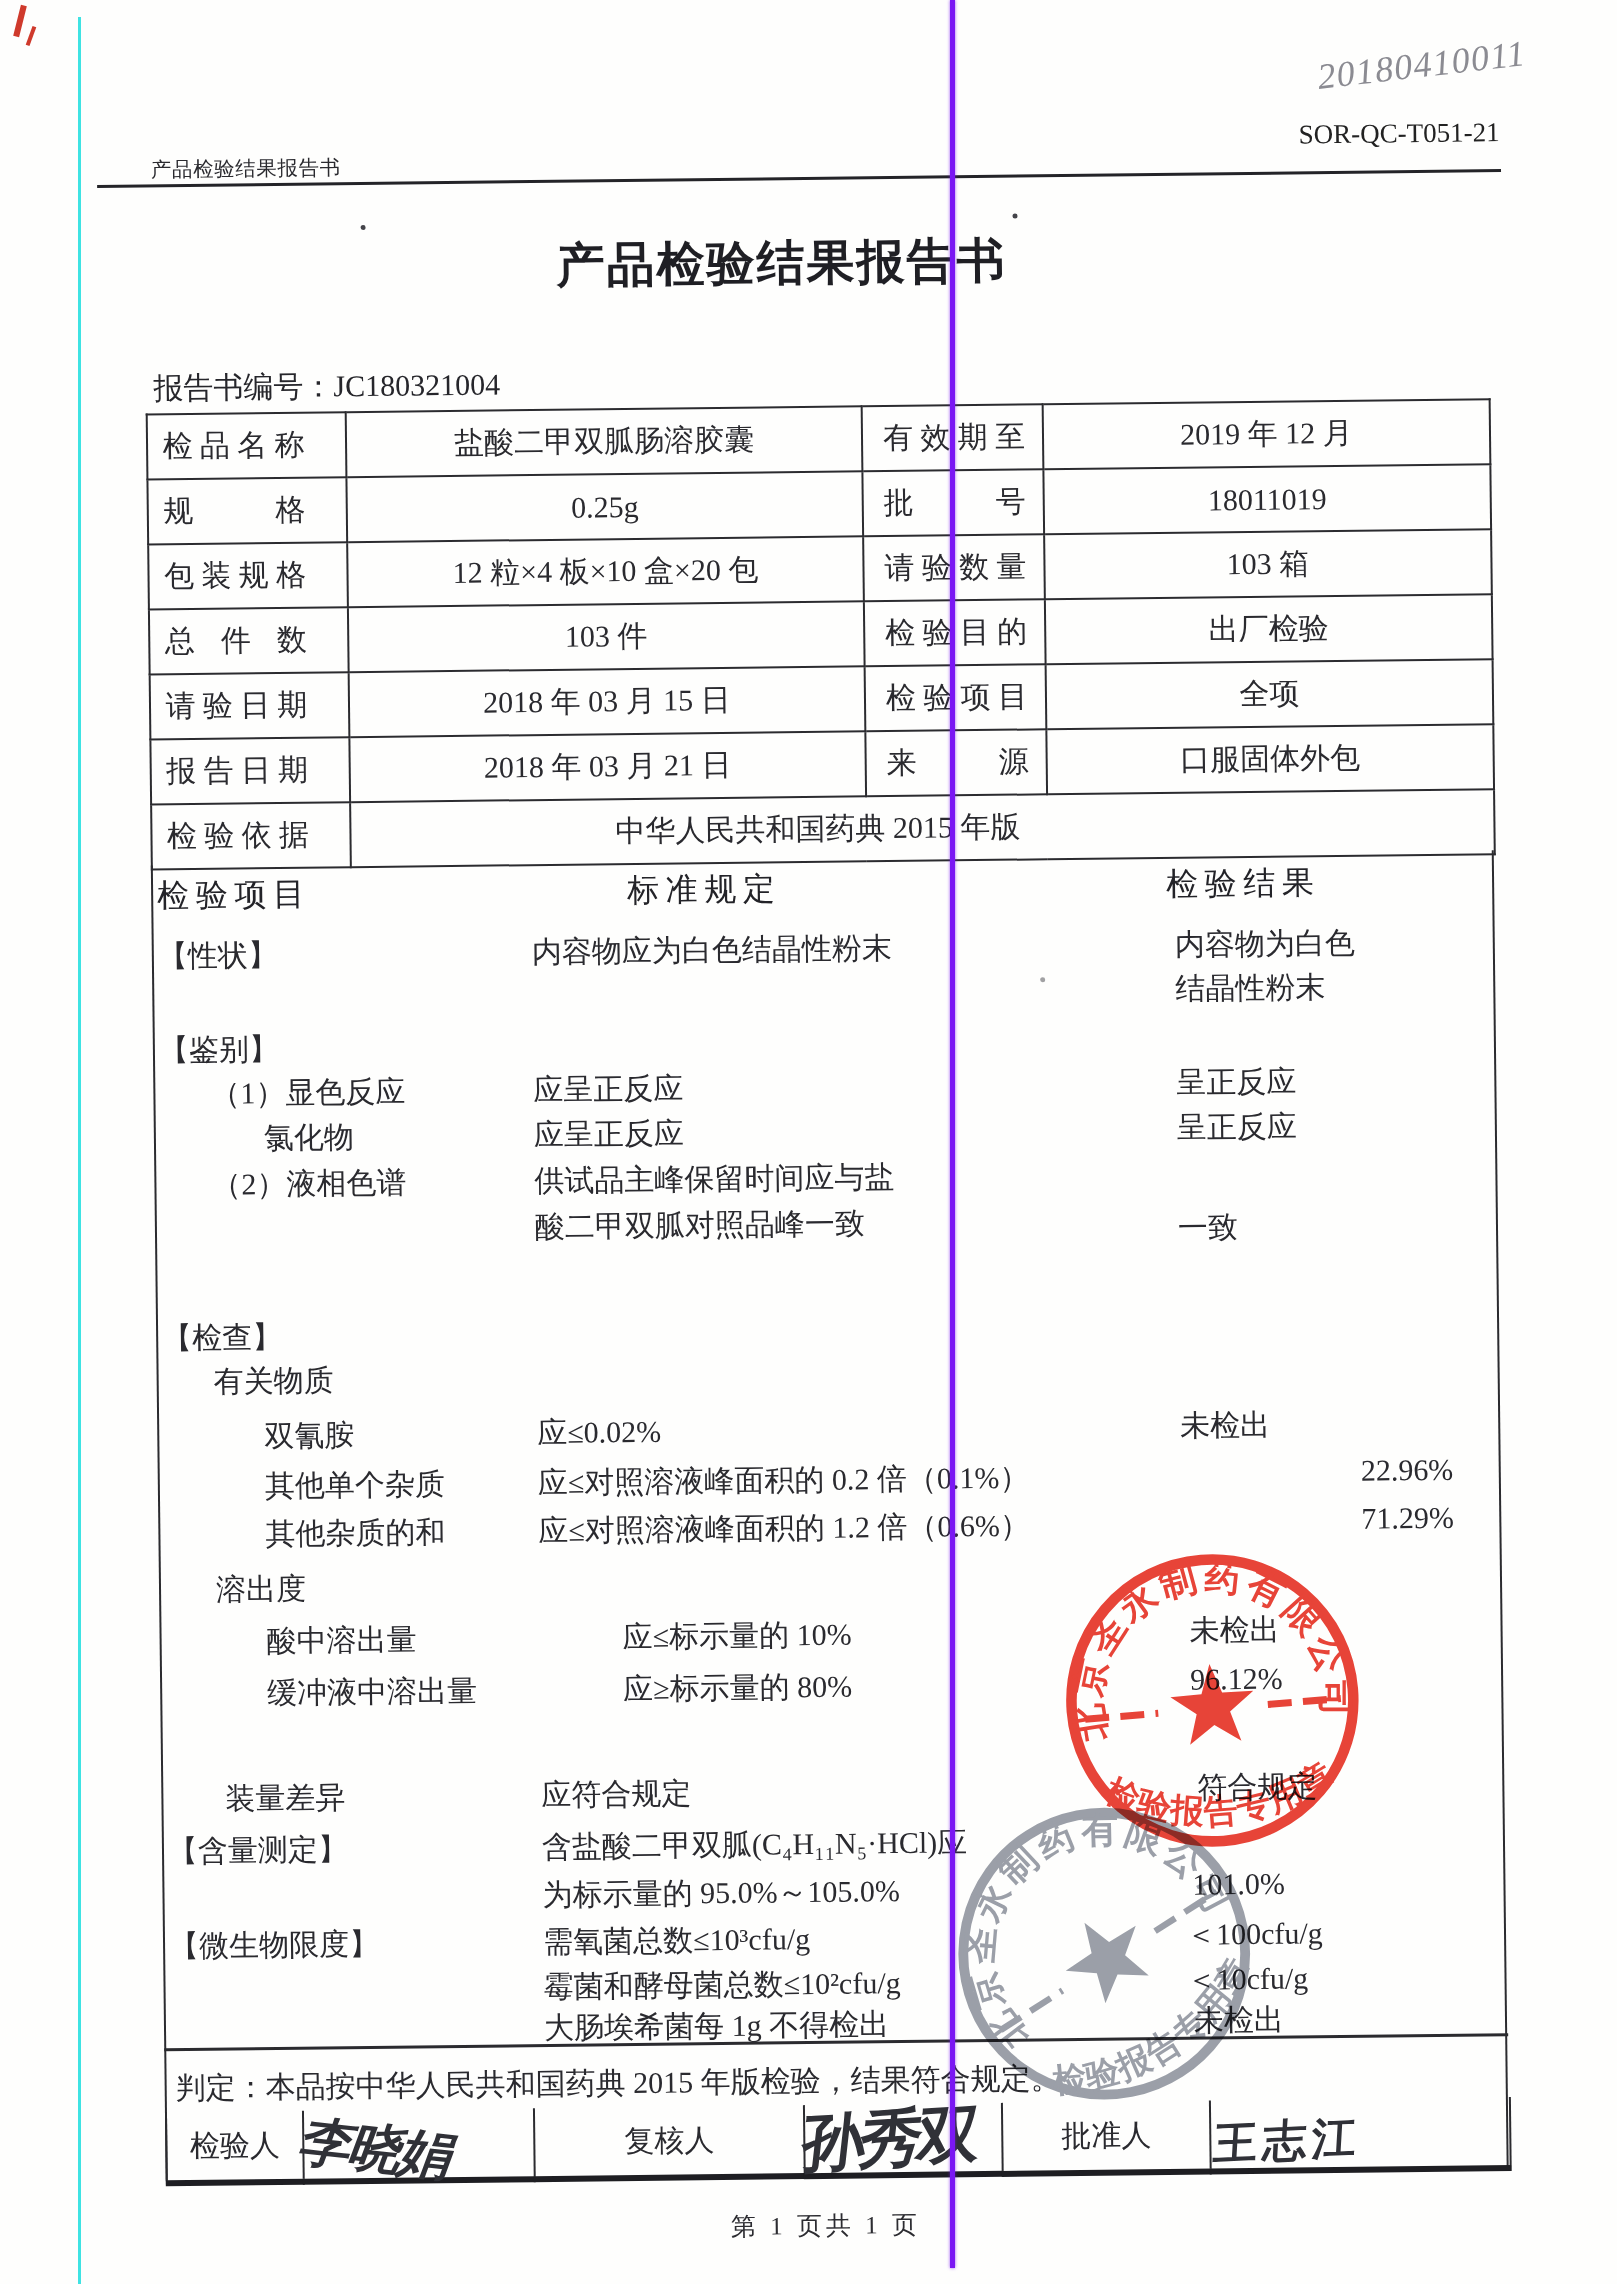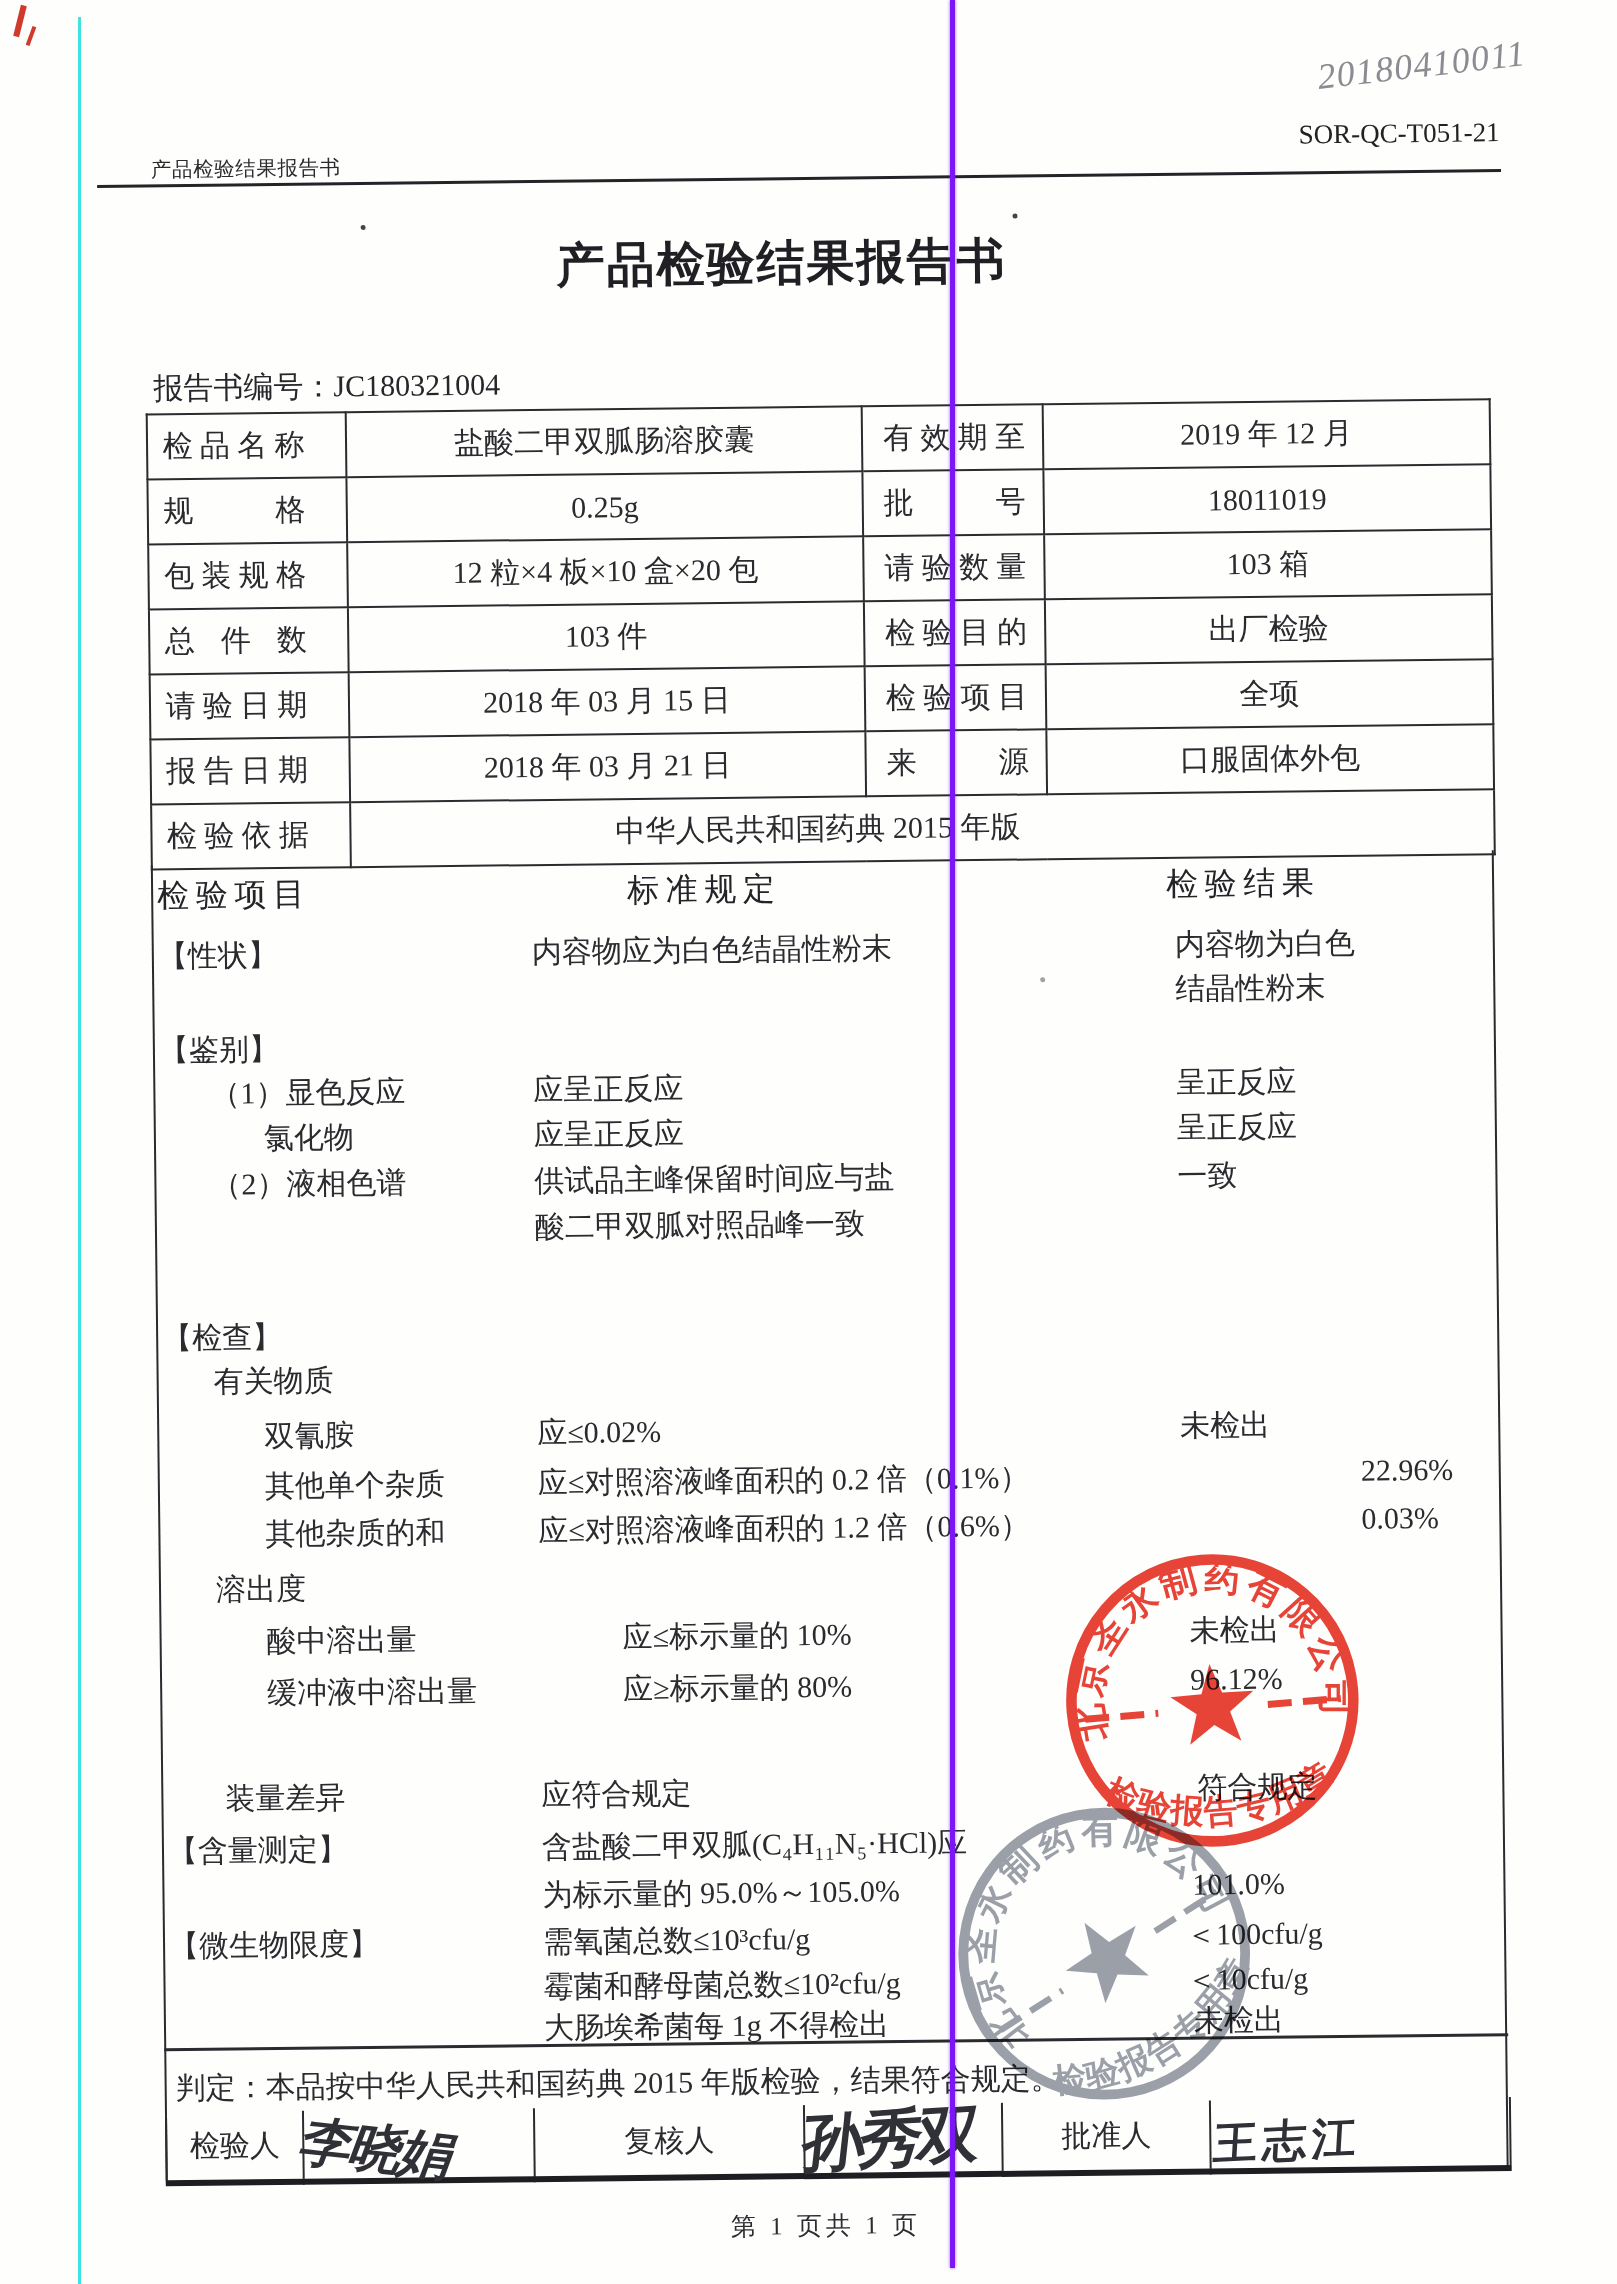--- a/index.html
+++ b/index.html
@@ -168,34 +168,34 @@
 
   <span class="abs fs" style="left:160px;top:1023px;">【鉴别】</span>
   <span class="abs fs" style="left:211px;top:1067px;">（1）显色反应</span>
   <span class="abs fs" style="left:534px;top:1067px;">应呈正反应</span>
   <span class="abs fs" style="left:1177px;top:1067px;">呈正反应</span>
   <span class="abs fs" style="left:264px;top:1112px;">氯化物</span>
   <span class="abs fs" style="left:534px;top:1112px;">应呈正反应</span>
   <span class="abs fs" style="left:1177px;top:1112px;">呈正反应</span>
   <span class="abs fs" style="left:211px;top:1158px;">（2）液相色谱</span>
   <span class="abs fs" style="left:534px;top:1158px;">供试品主峰保留时间应与盐</span>
-  <span class="abs fs" style="left:1177px;top:1160px;text-align:center;">一致</span>
+  <span class="abs fs" style="left:1177px;top:1212px;text-align:center;">一致</span>
   <span class="abs fs" style="left:534px;top:1204px;">酸二甲双胍对照品峰一致</span>
 
   <span class="abs fs" style="left:160px;top:1311px;">【检查】</span>
   <span class="abs fs" style="left:211px;top:1355px;">有关物质</span>
   <span class="abs fs" style="left:261px;top:1410px;">双氰胺</span>
   <span class="abs fs" style="left:534px;top:1410px;">应≤0.02%</span>
   <span class="abs fs" style="left:1177px;top:1410px;">未检出</span>
   <span class="abs fs" style="left:261px;top:1460px;">其他单个杂质</span>
   <span class="abs fs" style="left:534px;top:1460px;">应≤对照溶液峰面积的 0.2 倍（0.1%）</span>
   <span class="abs fs" style="left:1357px;top:1460px;">22.96%</span>
   <span class="abs fs" style="left:261px;top:1508px;">其他杂质的和</span>
   <span class="abs fs" style="left:534px;top:1508px;">应≤对照溶液峰面积的 1.2 倍（0.6%）</span>
-  <span class="abs fs" style="left:1357px;top:1508px;">0.03%</span>
+  <span class="abs fs" style="left:1357px;top:1508px;">71.29%</span>
   <span class="abs fs" style="left:211px;top:1563px;">溶出度</span>
   <span class="abs fs" style="left:261px;top:1615px;">酸中溶出量</span>
   <span class="abs fs" style="left:617px;top:1615px;">应≤标示量的 10%</span>
   <span class="abs fs" style="left:1184px;top:1615px;">未检出</span>
   <span class="abs fs" style="left:261px;top:1667px;">缓冲液中溶出量</span>
   <span class="abs fs" style="left:617px;top:1667px;">应≥标示量的 80%</span>
   <span class="abs fs" style="left:1184px;top:1667px;">96.12%</span>
   <span class="abs fs" style="left:218px;top:1772px;">装量差异</span>
   <span class="abs fs" style="left:534px;top:1772px;">应符合规定</span>
   <span class="abs fs" style="left:1190px;top:1772px;">符合规定</span>

